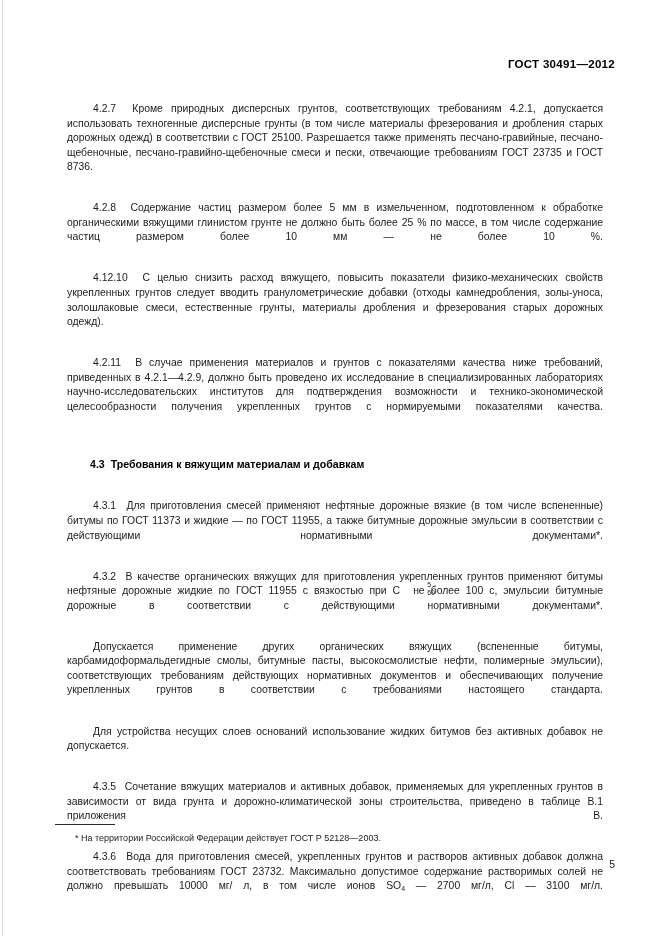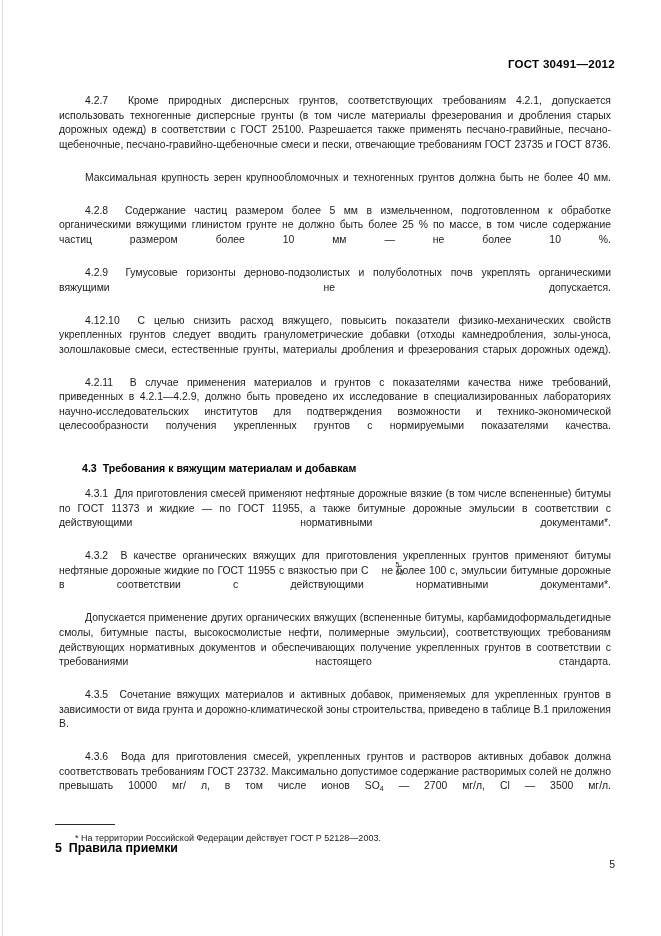--- a/index.html
+++ b/index.html
@@ -51,21 +51,21 @@
   }
 
   .content {
     position: absolute;
     top: 90px;
     left: 55px;
     width: 560px;
   }
 
   p.para {
-    margin: 4px;
+    margin: 12px;
     font-size: 10.4px;
     line-height: 14.55px;
     text-align: justify;
     text-justify: inter-word;
     color: #1b1b1b;
     -webkit-hyphens: none;
     hyphens: none;
   }
   p.para.indent {
     text-indent: 26px;
@@ -78,21 +78,21 @@
   }
 
   .num {
     white-space: nowrap;
   }
   .num::after {
     content: "\00a0\00a0";
   }
 
   h2.section-heading {
-    margin: 1px;
+    margin: 9px;
     font-size: 10.6px;
     font-weight: bold;
     line-height: 14.5px;
     text-indent: 26px;
     color: #000;
   }
   h2.chapter-heading {
     margin: 0;
     font-size: 12.4px;
     font-weight: bold;
@@ -166,48 +166,47 @@
   <div class="gutter-rule"></div>
 
   <div class="header">
     <div class="header-title">ГОСТ 30491—2012</div>
   </div>
 
   <div class="content">
 
     <p class="para indent"><span class="num">4.2.7</span><span>Кроме природных дисперсных грунтов, соответствующих требованиям 4.2.1, допускается использовать техногенные дисперсные грунты (в том числе материалы фрезерования и дробления старых дорожных одежд) в соответствии с ГОСТ 25100. Разрешается также применять песчано-гравийные, песчано-щебеночные, песчано-гравийно-щебеночные смеси и пески, отвечающие требованиям ГОСТ 23735 и ГОСТ 8736.</span></p>
 
-    <p class="para indent"><span>Максимальная крупность зерен крупнообломочных и техногенных грунтов должна быть не более 40 мм.</span></p>
 
     <p class="para indent"><span class="num">4.2.8</span><span>Содержание частиц размером более 5 мм в измельченном, подготовленном к обработке органическими вяжущими глинистом грунте не должно быть более 25 % по массе, в том числе содержание частиц размером более 10 мм — не более 10 %.</span></p>
 
-    <p class="para indent"><span class="num">4.2.9</span><span>Гумусовые горизонты дерново-подзолистых и полуболотных почв укреплять органическими вяжущими не допускается.</span></p>
 
     <p class="para indent"><span class="num">4.12.10</span><span>С целью снизить расход вяжущего, повысить показатели физико-механических свойств укрепленных грунтов следует вводить гранулометрические добавки (отходы камнедробления, золы-уноса, золошлаковые смеси, естественные грунты, материалы дробления и фрезерования старых дорожных одежд).</span></p>
 
     <p class="para indent"><span class="num">4.2.11</span><span>В случае применения материалов и грунтов с показателями качества ниже требований, приведенных в 4.2.1—4.2.9, должно быть проведено их исследование в специализированных лабораториях научно-исследовательских институтов для подтверждения возможности и технико-экономической целесообразности получения укрепленных грунтов с нормируемыми показателями качества.</span></p>
 
     <div class="spacer-sm"></div>
 
     <h2 class="section-heading"><span class="num">4.3</span><span>Требования к вяжущим материалам и добавкам</span></h2>
 
     <div class="spacer-sm"></div>
 
     <p class="para indent"><span class="num">4.3.1</span><span>Для приготовления смесей применяют нефтяные дорожные вязкие (в том числе вспененные) битумы по ГОСТ 11373 и жидкие — по ГОСТ 11955, а также битумные дорожные эмульсии в соответствии с действующими нормативными документами*.</span></p>
 
     <p class="para indent"><span class="num">4.3.2</span><span>В качестве органических вяжущих для приготовления укрепленных грунтов применяют битумы нефтяные дорожные жидкие по ГОСТ 11955 с вязкостью при С</span><span class="visc"><span class="top">5</span><span class="bot">60</span></span><span class="visc-gap"></span><span>не более 100 с, эмульсии битумные дорожные в соответствии с действующими нормативными документами*.</span></p>
 
     <p class="para indent"><span>Допускается применение других органических вяжущих (вспененные битумы, карбамидоформальдегидные смолы, битумные пасты, высокосмолистые нефти, полимерные эмульсии), соответствующих требованиям действующих нормативных документов и обеспечивающих получение укрепленных грунтов в соответствии с требованиями настоящего стандарта.</span></p>
 
+    <p class="para indent"><span>Для устройства несущих слоев оснований использование жидких битумов без активных добавок не допускается.</span></p>
 
 
 
     <p class="para indent"><span class="num">4.3.5</span><span>Сочетание вяжущих материалов и активных добавок, применяемых для укрепленных грунтов в зависимости от вида грунта и дорожно-климатической зоны строительства, приведено в таблице В.1 приложения В.</span></p>
 
-    <p class="para indent"><span class="num">4.3.6</span><span>Вода для приготовления смесей, укрепленных грунтов и растворов активных добавок должна соответствовать требованиям ГОСТ 23732. Максимально допустимое содержание растворимых солей не должно превышать 10000 мг/ л, в том числе ионов SO</span><sub>4</sub><span> — 2700 мг/л, Cl — 3500 мг/л.</span></p>
+    <p class="para indent"><span class="num">4.3.6</span><span>Вода для приготовления смесей, укрепленных грунтов и растворов активных добавок должна соответствовать требованиям ГОСТ 23732. Максимально допустимое содержание растворимых солей не должно превышать 10000 мг/ л, в том числе ионов SO</span><sub>4</sub><span> — 2700 мг/л, Cl — 3100 мг/л.</span></p>
 
     <div class="spacer-xl"></div>
 
     <h2 class="chapter-heading"><span class="num">5</span><span>Правила приемки</span></h2>
 
   </div>
 
   <div class="footnote-area">
     <div class="footnote-rule"></div>
     <p class="footnote-text"><span>*</span>&nbsp;<span>На территории Российской Федерации действует ГОСТ Р 52128—2003.</span></p>

